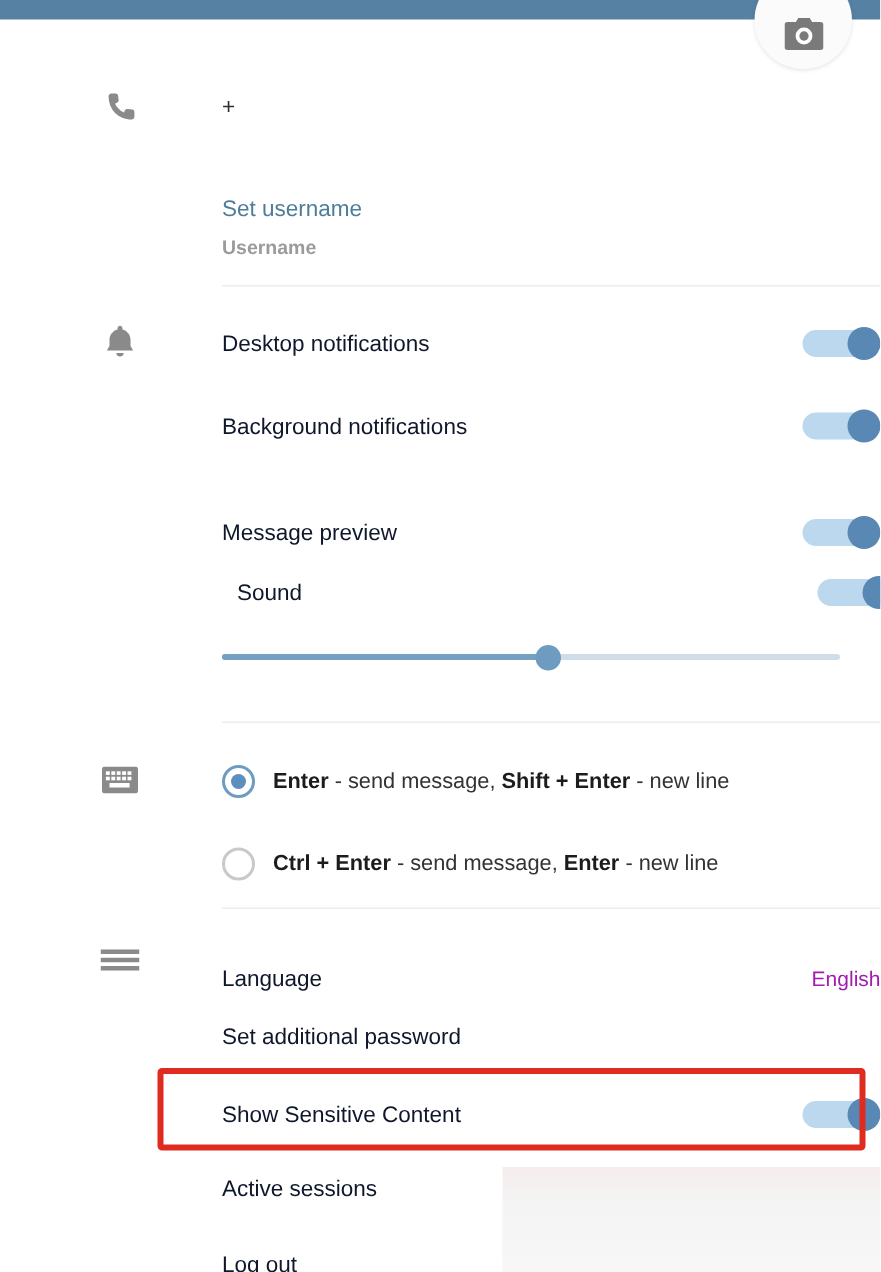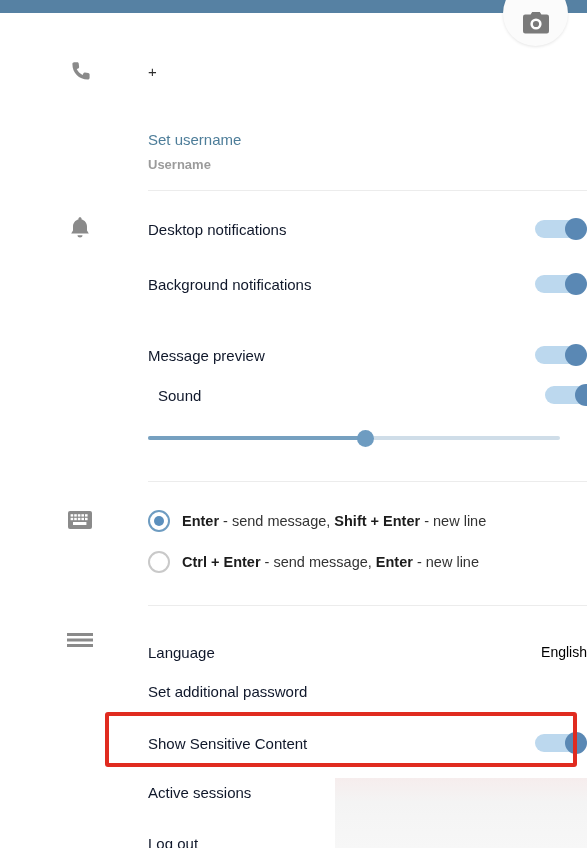--- a/index.html
+++ b/index.html
@@ -77,21 +77,21 @@
     font-size: 15px;
     color: #2e2e2e;
   }
   .link-text {
     font-size: 15px;
     color: #4d7d99;
     cursor: pointer;
   }
   .link-small {
     font-size: 14px;
-    color: #000000;
+    color: #a21caf;
     cursor: pointer;
   }
 
   
   .toggle {
     position: relative;
     width: 52px; height: 22px;
     cursor: pointer;
     flex: 0 0 auto;
   }
@@ -294,21 +294,21 @@
     </svg>
   </div>
 
   <div class="radio-row" style="top:509px; height:24px;">
     <span class="radio checked"></span>
     <span class="radio-label">
       <b>Enter</b><span> - send message, </span><b>Shift + Enter</b><span> - new line</span>
     </span>
   </div>
 
-  <div class="radio-row" style="top:550px; height:24px;">
+  <div class="radio-row" style="top:564px; height:24px;">
     <span class="radio"></span>
     <span class="radio-label">
       <b>Ctrl + Enter</b><span> - send message, </span><b>Enter</b><span> - new line</span>
     </span>
   </div>
 
   <div class="divider" style="top:605px;"></div>
 
   <div class="gutter-icon" style="left:60px; top:627px; height:26px;">
     <svg width="26" height="16" viewBox="0 0 26 16" aria-hidden="true">

